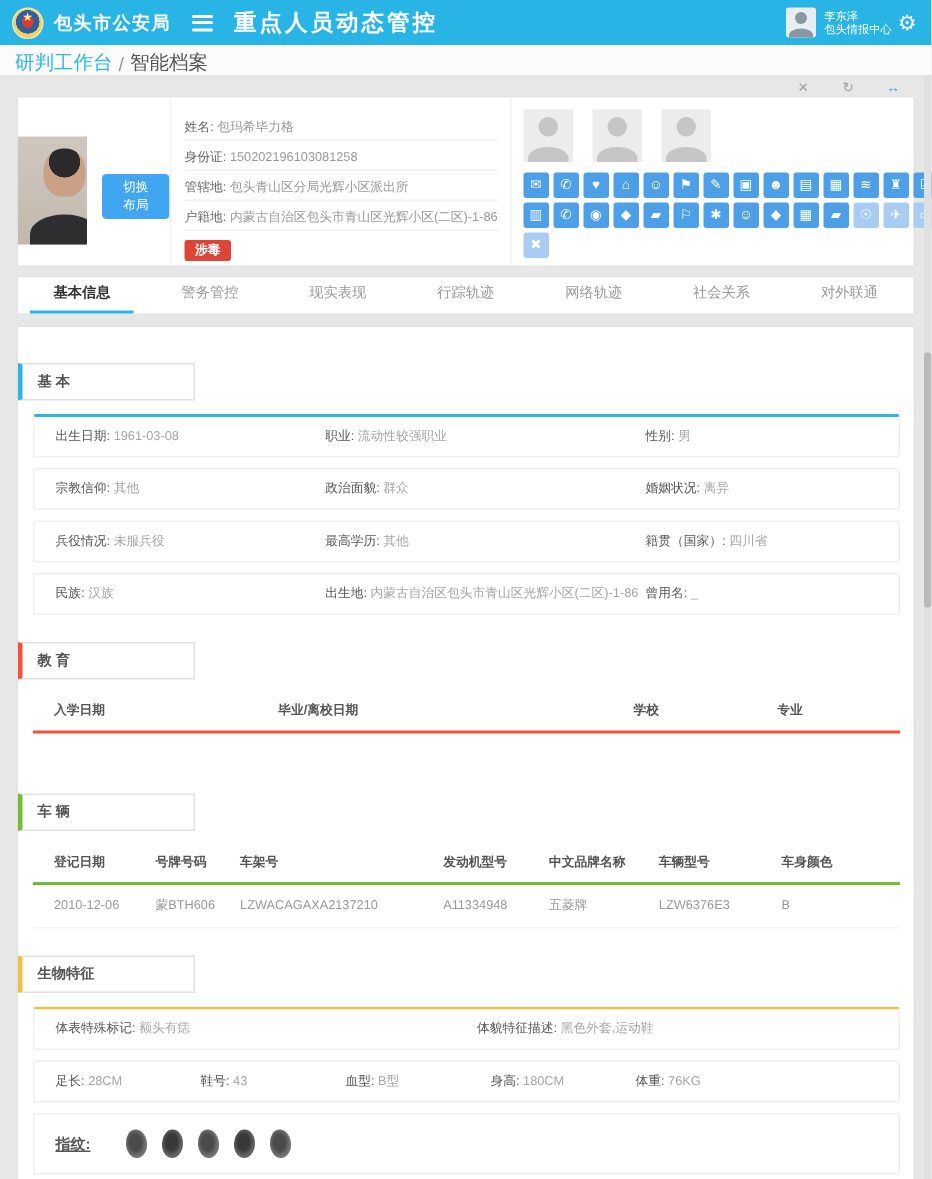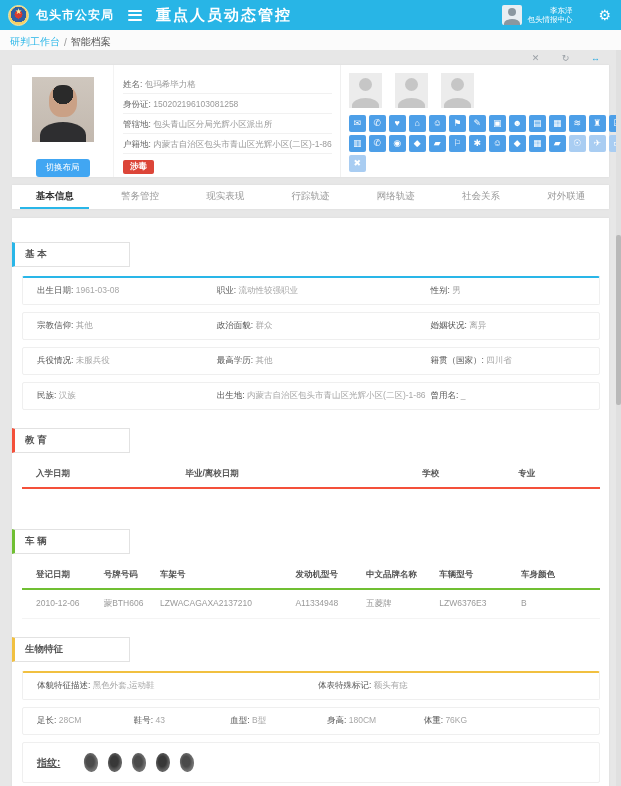--- a/index.html
+++ b/index.html
@@ -13,47 +13,47 @@
   .badge-logo { width:21px; height:21px; border-radius:50%;
     background:radial-gradient(circle at 50% 45%, #d63c2f 0 28%, #2e5fa3 29% 55%, #f2cf66 56% 75%, #e8b63c 76% 100%);
     border:1px solid #f6e6a8; position:relative; flex:0 0 auto; }
   .badge-logo::after { content:"★"; position:absolute; left:0; right:0; top:1px; text-align:center;
     font-size:8px; color:#ffe89a; line-height:10px; }
   .org-name { font-size:12px; font-weight:bold; margin:0 10px 0 7px; letter-spacing:1px; }
   .hamburger { width:14px; height:11px; display:flex; flex-direction:column; justify-content:space-between; margin:0 14px 0 4px; cursor:pointer; }
   .hamburger i { display:block; height:2px; background:#fff; border-radius:1px; }
   .app-title { font-size:15px; font-weight:bold; letter-spacing:2px; }
   .hd-spacer { flex:1; }
-  .user-chip { display:flex; align-items:center; margin-right:26px;text-align:right; }
+  .user-chip { display:flex; align-items:center; margin-right:4px; }
   .user-avatar { width:20px; height:20px; background:#e8eef2; border-radius:2px; position:relative; overflow:hidden; margin-right:5px; }
   .user-avatar::before { content:""; position:absolute; top:3px; left:6px; width:8px; height:8px; border-radius:50%; background:#8a97a0; }
   .user-avatar::after { content:""; position:absolute; bottom:-3px; left:2px; width:16px; height:9px; border-radius:50% 50% 0 0; background:#8a97a0; }
   .user-text { font-size:7.5px; line-height:9px; }
   .gear { font-size:14px; color:#fff; cursor:pointer; margin-right:2px; }
 
   
   .breadcrumb { position:absolute; top:30px; left:0; right:0; height:20px; background:#fbfbfb;
-    border-bottom:1px solid #e9e9e9; display:flex; align-items:center; padding:12px 10px; font-size:10px; }
+    border-bottom:1px solid #e9e9e9; display:flex; align-items:center; padding:12px 10px; font-size:13px; }
   .bc-link { color:#29b6e8; cursor:pointer; }
   .bc-sep { color:#999; margin:0 4px; }
   .bc-cur { color:#555; }
 
   
   .content { position:absolute; top:50px; left:0; right:0; bottom:0; background:#e7e7e7; }
 
   .card-controls { display:flex; justify-content:flex-end; padding:3px 14px 0 0; gap:7px; }
   .ctrl { width:23px; text-align:center; cursor:pointer; }
   .ctrl .g { font-size:9px; color:#9aa0a6; line-height:11px; display:block; }
   .ctrl .g.blue { color:#29a9e0; }
   .ctrl .bar { height:3px; margin-top:1px; border-radius:1px; }
   .bar.red { background:#e8574a; } .bar.yellow { background:#f5c432; } .bar.blue { background:#29a9e0; }
 
   
   .profile-card { margin:1px 12px 0 12px; background:#fff; height:112px; display:flex; box-shadow:0 0 2px rgba(0,0,0,0.06); }
-  .photo-col { flex:0 0 101px; display:flex; flex-direction:column; align-items:center; padding-top:12px;gap:10px; }
+  .photo-col { flex:0 0 101px; display:flex; flex-direction:row; align-items:center; padding-top:12px;gap:10px; }
   .photo { width:62px; height:72px; background:linear-gradient(#cfc7be,#c2b8ae); position:relative; overflow:hidden; }
   .photo::before { content:""; position:absolute; top:8px; left:17px; width:28px; height:32px; border-radius:46% 46% 42% 42%;
     background:radial-gradient(circle at 50% 28%, #2a2a2a 0 38%, #caa186 39% 100%); }
   .photo::after { content:""; position:absolute; bottom:-6px; left:8px; width:46px; height:26px; border-radius:50% 50% 0 0; background:#2e2e30; }
   .switch-btn { margin-top:7px; background:#41a6f2; color:#fff; font-size:8.5px; border:none; border-radius:3px;
     padding:3px 10px; cursor:pointer; }
   .fields-col { flex:0 0 205px; border-left:1px solid #f3f3f3; border-right:1px solid #f0f0f0; padding:9px 8px 0 9px; }
   .pfield { font-size:8.5px; line-height:10px; padding:4.5px 0; border-bottom:1px solid #f1f1f1; white-space:nowrap; }
   .pfield .pl { color:#666; }
   .pfield .pv { color:#999; }
@@ -292,22 +292,22 @@
             <span>五菱牌</span>
             <span>LZW6376E3</span>
             <span>B</span>
           </div>
         </div>
       </div>
 
       <div class="sec">
         <div class="sec-label yellow">生物特征</div>
         <div class="rowbox accent-top-yellow cols2">
+          <span class="fcell"><span class="fl">体表特殊标记:</span> <span class="fv">额头有痣</span></span>
           <span class="fcell"><span class="fl">体貌特征描述:</span> <span class="fv">黑色外套,运动鞋</span></span>
-          <span class="fcell"><span class="fl">体表特殊标记:</span> <span class="fv">额头有痣</span></span>
         </div>
         <div class="rowbox cols5">
           <span class="fcell"><span class="fl">足长:</span> <span class="fv">28CM</span></span>
           <span class="fcell"><span class="fl">鞋号:</span> <span class="fv">43</span></span>
           <span class="fcell"><span class="fl">血型:</span> <span class="fv">B型</span></span>
           <span class="fcell"><span class="fl">身高:</span> <span class="fv">180CM</span></span>
           <span class="fcell"><span class="fl">体重:</span> <span class="fv">76KG</span></span>
         </div>
         <div class="fp-row">
           <span class="fp-label">指纹:</span>

